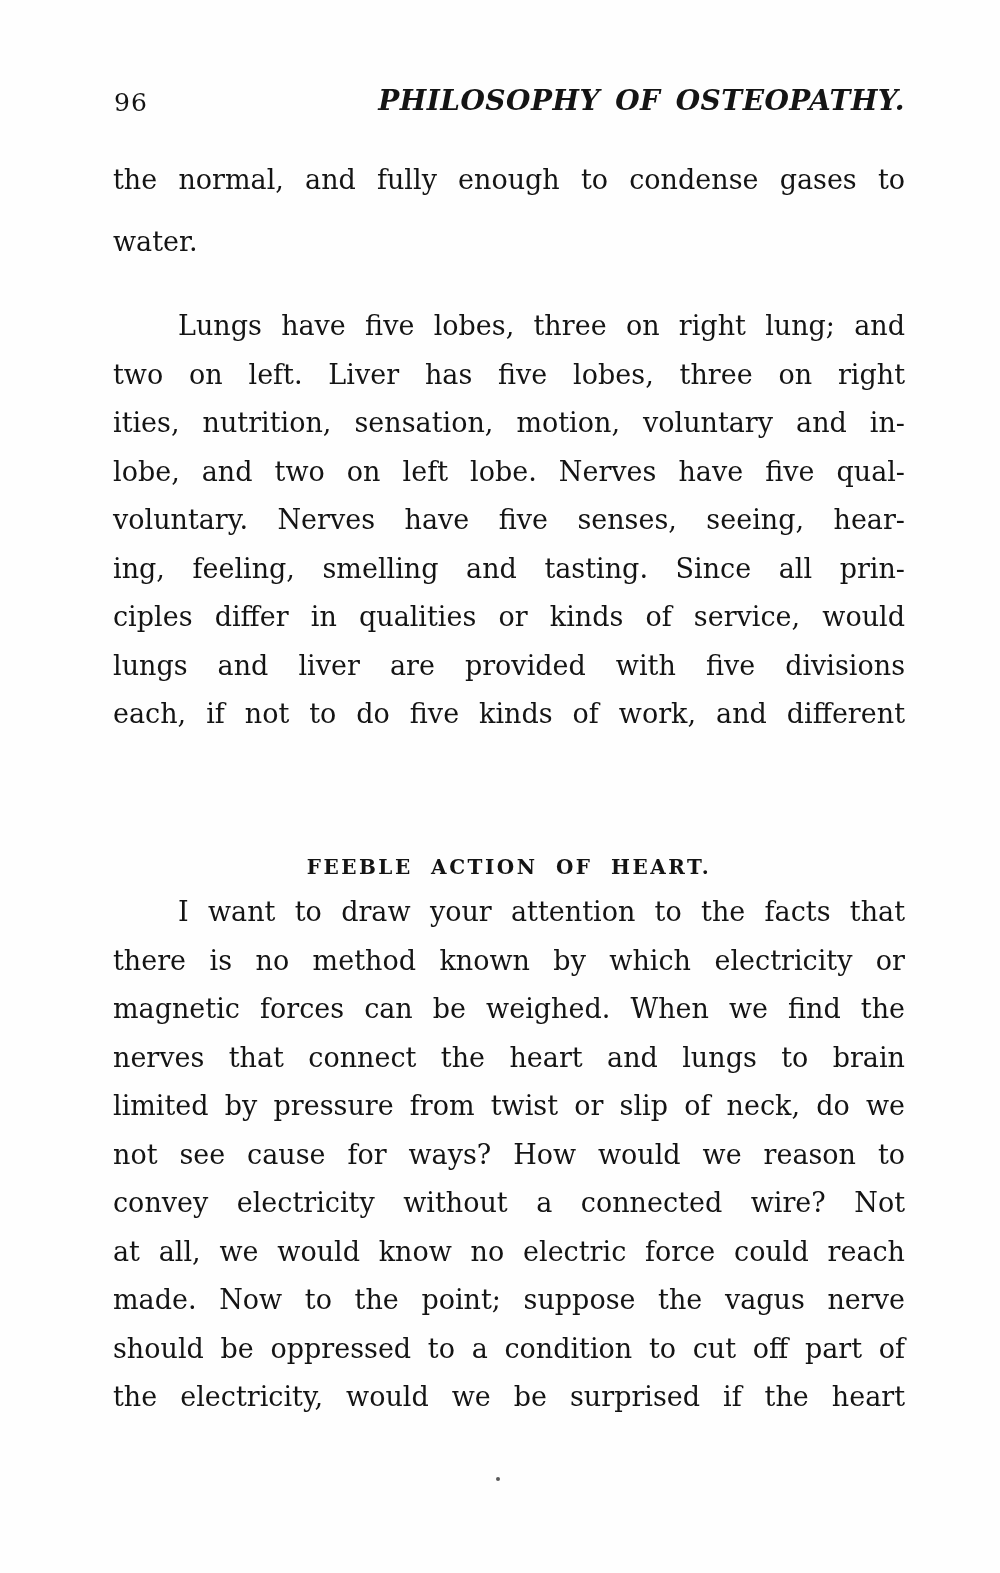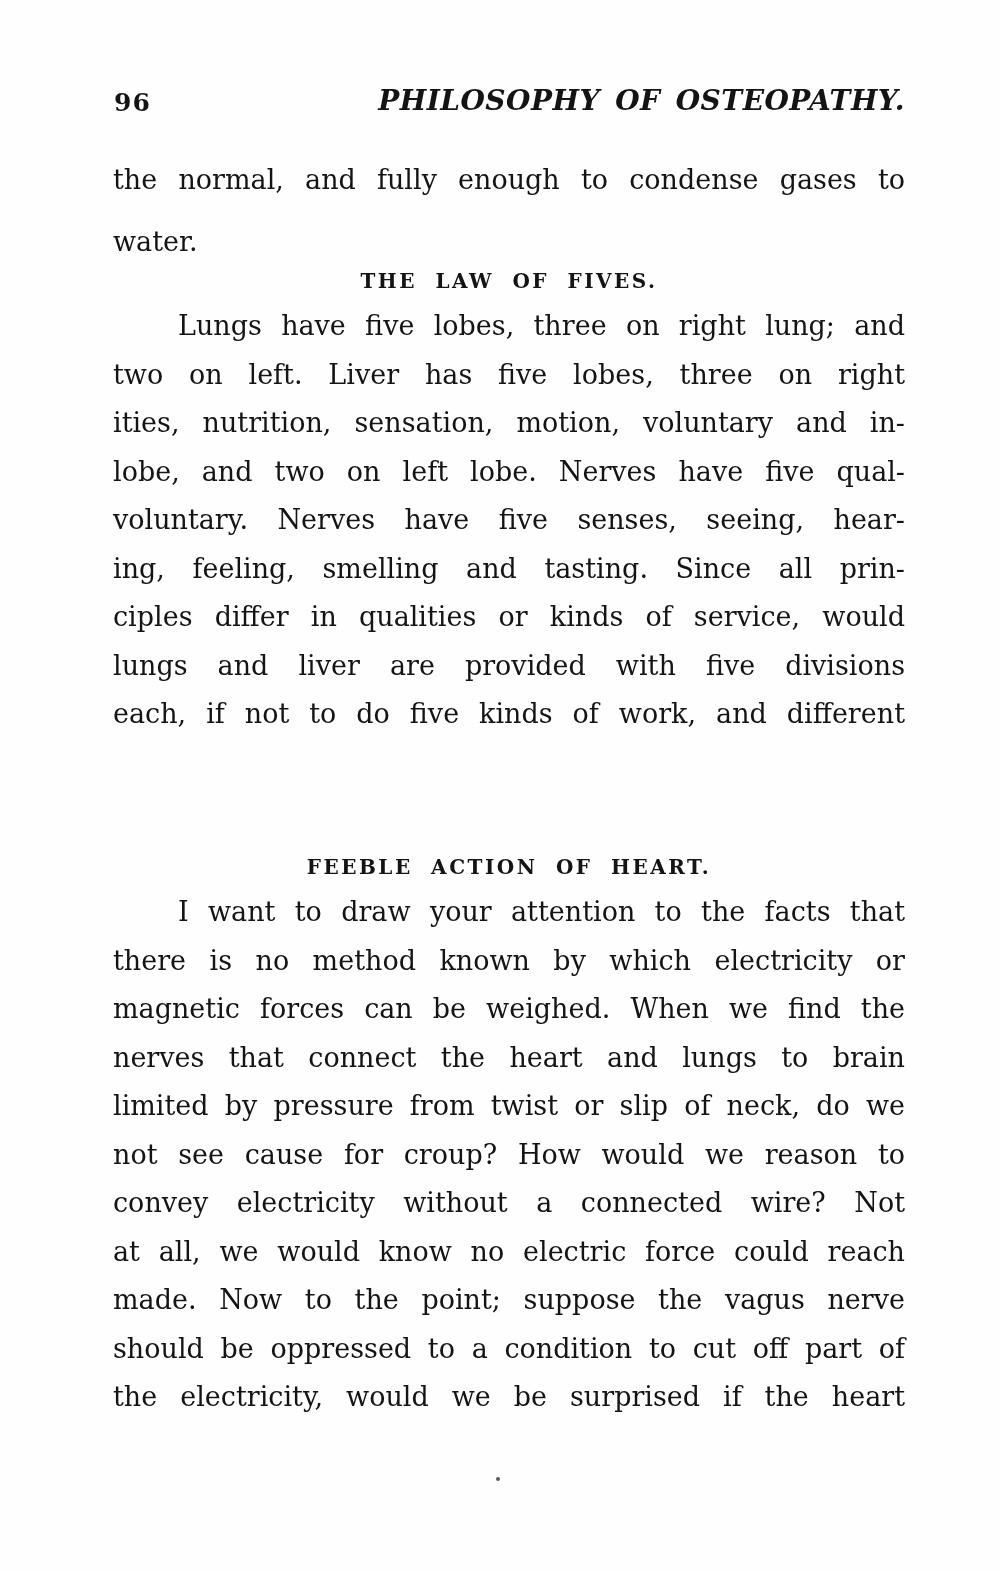--- a/index.html
+++ b/index.html
@@ -17,21 +17,21 @@
     top: 84px;
     left: 113px;
     width: 792px;
     height: 34px;
   }
   .page-number {
     position: absolute;
     left: 1px;
     top: 4px;
     font-size: 25px;
-    font-weight: bold;
+    font-weight: normal;
     letter-spacing: 1px;
   }
   .running-title {
     display: block;
     text-align: right;
     font-size: 28px;
     font-weight: bold;
     font-style: italic;
     letter-spacing: 0.5px;
     word-spacing: 5px;
@@ -77,21 +77,20 @@
   <div class="header">
     <span class="page-number">96</span>
     <span class="running-title">PHILOSOPHY OF OSTEOPATHY.</span>
   </div>
 
   <section class="block" style="top:156px">
     <div class="line">the normal, and fully enough to condense gases to</div>
     <div class="line endpara">water.</div>
   </section>
 
-  <h2 class="block section-heading" style="top:268px">THE LAW OF FIVES.</h2>
 
   <section class="block" style="top:302px">
     <div class="line first">Lungs have five lobes, three on right lung; and</div>
     <div class="line">two on left. Liver has five lobes, three on right</div>
     <div class="line">ities, nutrition, sensation, motion, voluntary and in-</div>
     <div class="line">lobe, and two on left lobe. Nerves have five qual-</div>
     <div class="line">voluntary. Nerves have five senses, seeing, hear-</div>
     <div class="line">ing, feeling, smelling and tasting. Since all prin-</div>
     <div class="line">ciples differ in qualities or kinds of service, would</div>
     <div class="line">lungs and liver are provided with five divisions</div>
@@ -99,21 +98,21 @@
   </section>
 
   <h2 class="block section-heading" style="top:854px">FEEBLE ACTION OF HEART.</h2>
 
   <section class="block" style="top:888px">
     <div class="line first">I want to draw your attention to the facts that</div>
     <div class="line">there is no method known by which electricity or</div>
     <div class="line">magnetic forces can be weighed. When we find the</div>
     <div class="line">nerves that connect the heart and lungs to brain</div>
     <div class="line">limited by pressure from twist or slip of neck, do we</div>
-    <div class="line">not see cause for croup? How would we reason to</div>
+    <div class="line">not see cause for ways? How would we reason to</div>
     <div class="line">convey electricity without a connected wire? Not</div>
     <div class="line">at all, we would know no electric force could reach</div>
     <div class="line">made. Now to the point; suppose the vagus nerve</div>
     <div class="line">should be oppressed to a condition to cut off part of</div>
     <div class="line">the electricity, would we be surprised if the heart</div>
   </section>
 
   <div class="artifact-dot"></div>
 
 </div>

